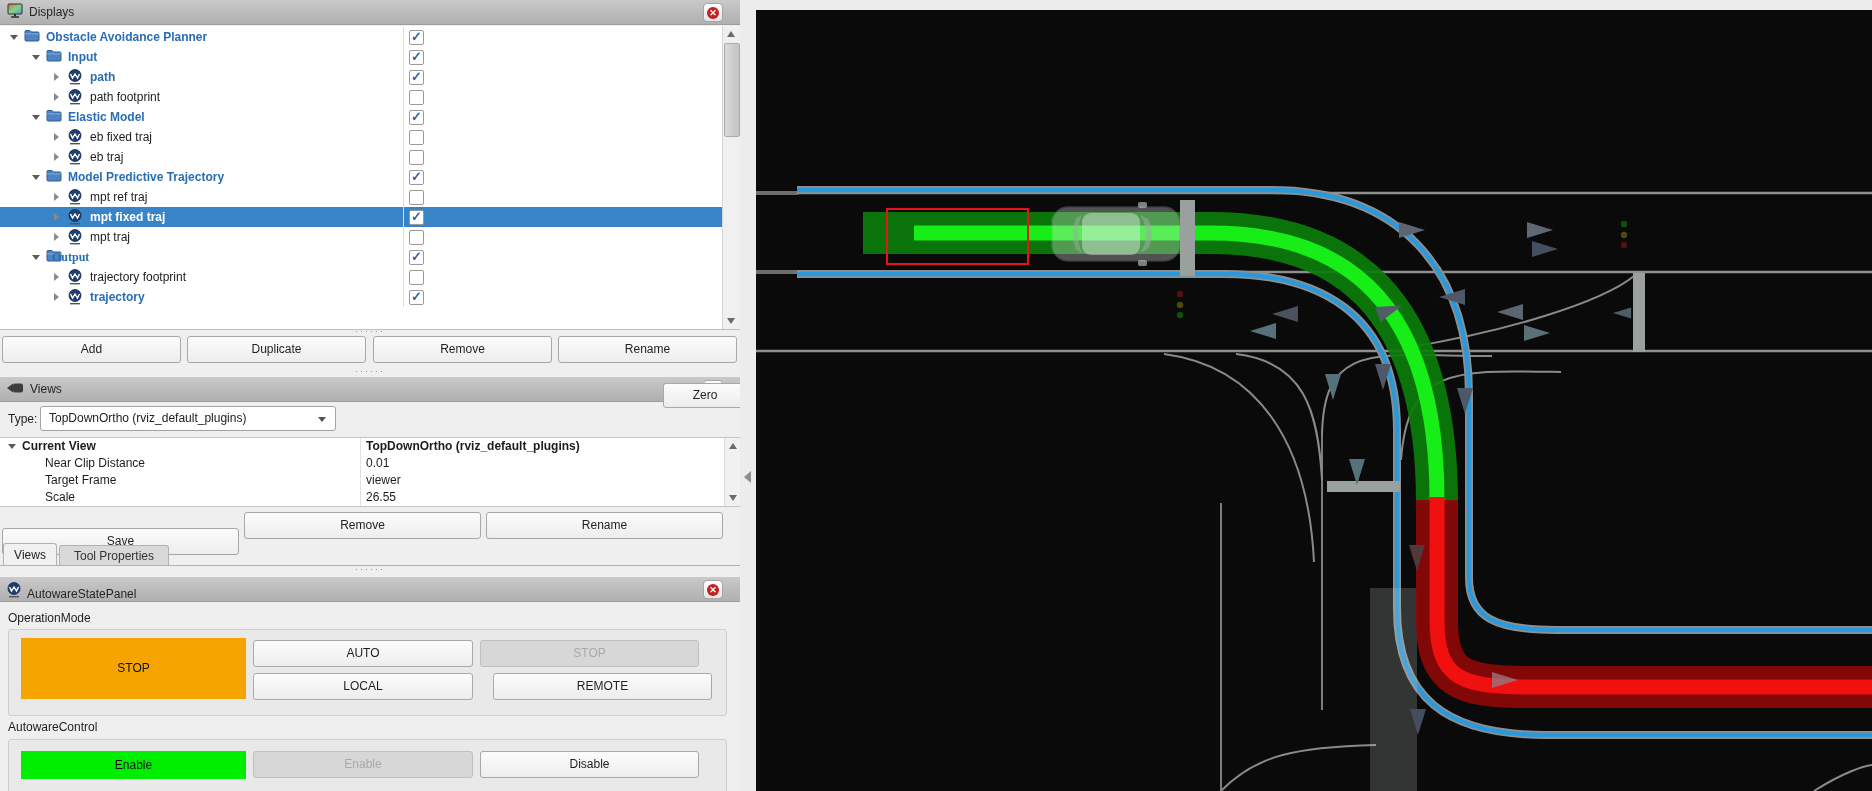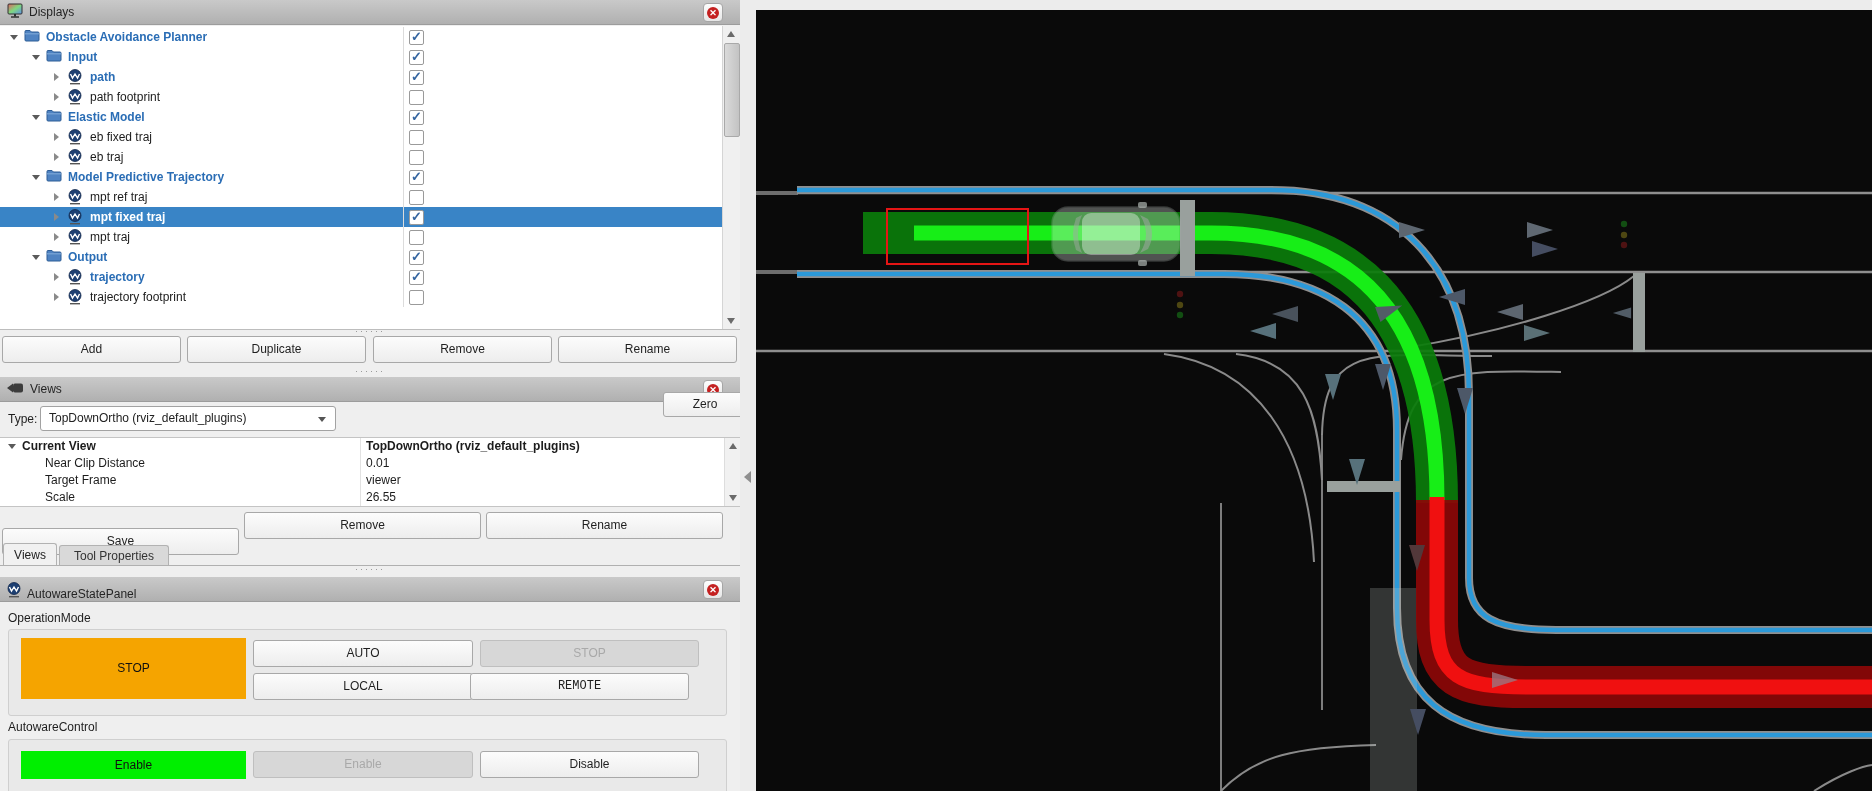--- a/index.html
+++ b/index.html
@@ -50,21 +50,21 @@
   .btn.disabled{background:#d7d7d7;color:#a9a9a9;border-color:#bfbfbf;}
   #btnrow1{position:absolute;left:0;top:336px;width:740px;height:28px;}
   #btnrow2{position:absolute;left:0;top:512px;width:740px;height:28px;}
 
   
   #type-label{position:absolute;left:8px;top:412px;color:#1e1e1e;}
   #type-combo{position:absolute;left:40px;top:406px;width:296px;height:25px;background:#fff;border:1px solid #a2a2a2;
        border-radius:3px;box-sizing:border-box;line-height:23px;padding-left:8px;}
   #type-combo .carr{position:absolute;right:9px;top:10px;width:0;height:0;border-left:4px solid transparent;
        border-right:4px solid transparent;border-top:5px solid #555;}
-  #zero-btn{left:663px;top:392px;width:84px;height:25px;line-height:23px;}
+  #zero-btn{left:663px;top:383px;width:84px;height:25px;line-height:23px;}
   #props{position:absolute;top:437px;left:0;width:740px;height:70px;background:#fff;border-top:1px solid #c4c4c4;
        border-bottom:1px solid #c4c4c4;box-sizing:border-box;overflow:hidden;}
   #props-rows{position:absolute;left:0;top:0;right:15px;}
   #props-rows::before{content:"";position:absolute;left:360px;top:0;height:70px;border-left:1px solid #e2e2e2;}
   .prow{position:relative;height:17px;}
   .prow .k{position:absolute;left:45px;top:1px;white-space:nowrap;color:#1c1c1c;}
   .prow.h .k{left:22px;font-weight:bold;}
   .prow .v{position:absolute;left:366px;top:1px;white-space:nowrap;color:#1c1c1c;}
   .prow.h .v{font-weight:bold;}
   #props-scroll{position:absolute;right:0;top:0;width:15px;height:100%;background:#f1f1f1;border-left:1px solid #ddd;}
@@ -247,47 +247,47 @@
             <div class="cbcol">
               <span class="cb"></span>
             </div>
           </div>
           <div class="trow">
             <span class="tri down" style="left: 32px;"></span>
             <span class="ticon" style="left: 46px;"><svg width="16" height="13" viewBox="0 0 16 13">
                 <path d="M1,2.5 a1,1 0 0 1 1,-1 h4 l1.5,1.5 h6.5 a1,1 0 0 1 1,1 v7 a1,1 0 0 1 -1,1 h-12 a1,1 0 0 1 -1,-1 z" fill="#4f83c2" stroke="#2d5d96"></path>
                 <path d="M1,4.8 h14" stroke="#7aa6d6" stroke-width="1.2"></path>
               </svg></span>
-            <span class="tlabel blue" style="left: 68px;">Output</span>
-            <div class="cbcol">
-              <span class="cb checked"></span>
+            <span class="tlabel blue" style="left: 52px; font-family: Liberation Serif, serif;">Output</span>
+            <div class="cbcol">
+              <span class="cb checked"></span>
+            </div>
+          </div>
+          <div class="trow">
+            <span class="tri right" style="left: 54px;"></span>
+            <span class="ticon" style="left: 68px;"><svg width="14" height="16" viewBox="0 0 14 16">
+                <circle cx="7" cy="6.5" r="6" fill="#1d3f72" stroke="#10264a" stroke-width="0.8"></circle>
+                <path d="M2.5,5 L4.5,9 L7,5 L9.5,9 L11.5,5" fill="none" stroke="#fff" stroke-width="1.4"></path>
+                <rect x="2" y="14" width="10" height="1.4" fill="#555"></rect>
+              </svg></span>
+            <span class="tlabel" style="left: 90px;">trajectory footprint</span>
+            <div class="cbcol">
+              <span class="cb"></span>
             </div>
           </div>
           <div class="trow">
             <span class="tri right" style="left: 54px;"></span>
             <span class="ticon" style="left: 68px;"><svg width="14" height="16" viewBox="0 0 14 16">
                 <circle cx="7" cy="6.5" r="6" fill="#1d3f72" stroke="#10264a" stroke-width="0.8"></circle>
                 <path d="M2.5,5 L4.5,9 L7,5 L9.5,9 L11.5,5" fill="none" stroke="#fff" stroke-width="1.4"></path>
                 <rect x="2" y="14" width="10" height="1.4" fill="#555"></rect>
               </svg></span>
             <span class="tlabel blue" style="left: 90px;">trajectory</span>
             <div class="cbcol">
               <span class="cb checked"></span>
-            </div>
-          </div>
-          <div class="trow">
-            <span class="tri right" style="left: 54px;"></span>
-            <span class="ticon" style="left: 68px;"><svg width="14" height="16" viewBox="0 0 14 16">
-                <circle cx="7" cy="6.5" r="6" fill="#1d3f72" stroke="#10264a" stroke-width="0.8"></circle>
-                <path d="M2.5,5 L4.5,9 L7,5 L9.5,9 L11.5,5" fill="none" stroke="#fff" stroke-width="1.4"></path>
-                <rect x="2" y="14" width="10" height="1.4" fill="#555"></rect>
-              </svg></span>
-            <span class="tlabel" style="left: 90px;">trajectory footprint</span>
-            <div class="cbcol">
-              <span class="cb"></span>
             </div>
           </div>
         </div>
       <div id="tree-scroll">
         <span class="sarr up"></span>
         <div id="tree-thumb"></div>
         <span class="sarr dn"></span>
       </div>
     </div>
 
@@ -365,21 +365,21 @@
       <span class="closebtn">
           <span class="cx">✕</span>
         </span>
     </div>
     <span class="seclabel" id="op-label">OperationMode</span>
     <div class="grp" id="grp-op">
       <div class="statusbox" id="op-status">STOP</div>
     <div class="btn" style="left: 244px; top: 10px; width: 220px;">AUTO</div>
         <div class="btn disabled" style="left: 471px; top: 10px; width: 219px;">STOP</div>
         <div class="btn" style="left: 244px; top: 43px; width: 220px;">LOCAL</div>
-        <div class="btn" style="left: 461px; top: 43px; width: 219px; font-family: Liberation Mono, monospace;">REMOTE</div>
+        <div class="btn" style="left: 484px; top: 43px; width: 219px;">REMOTE</div>
       </div>
     <span class="seclabel" id="ctl-label">AutowareControl</span>
     <div class="grp" id="grp-ctl">
       <div class="statusbox" id="ctl-status">Enable</div>
     <div class="btn disabled" style="left: 244px; top: 11px; width: 220px;">Enable</div>
         <div class="btn" style="left: 471px; top: 11px; width: 219px;">Disable</div>
       </div>
   </div>
 
   <div id="gutter">

